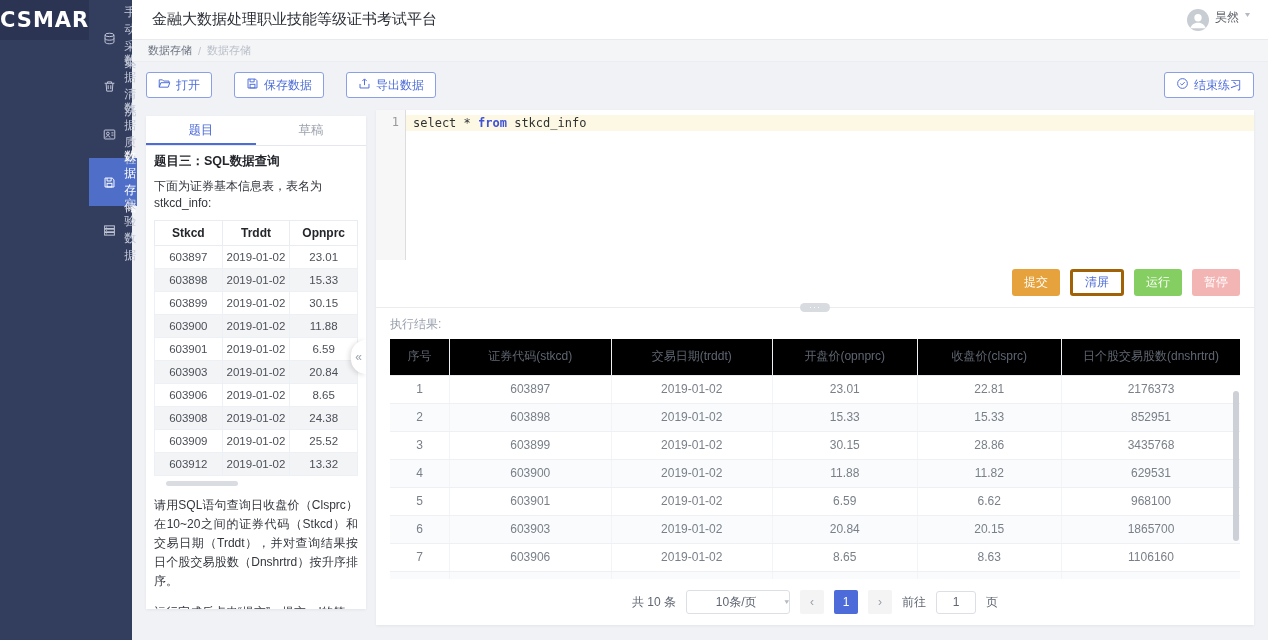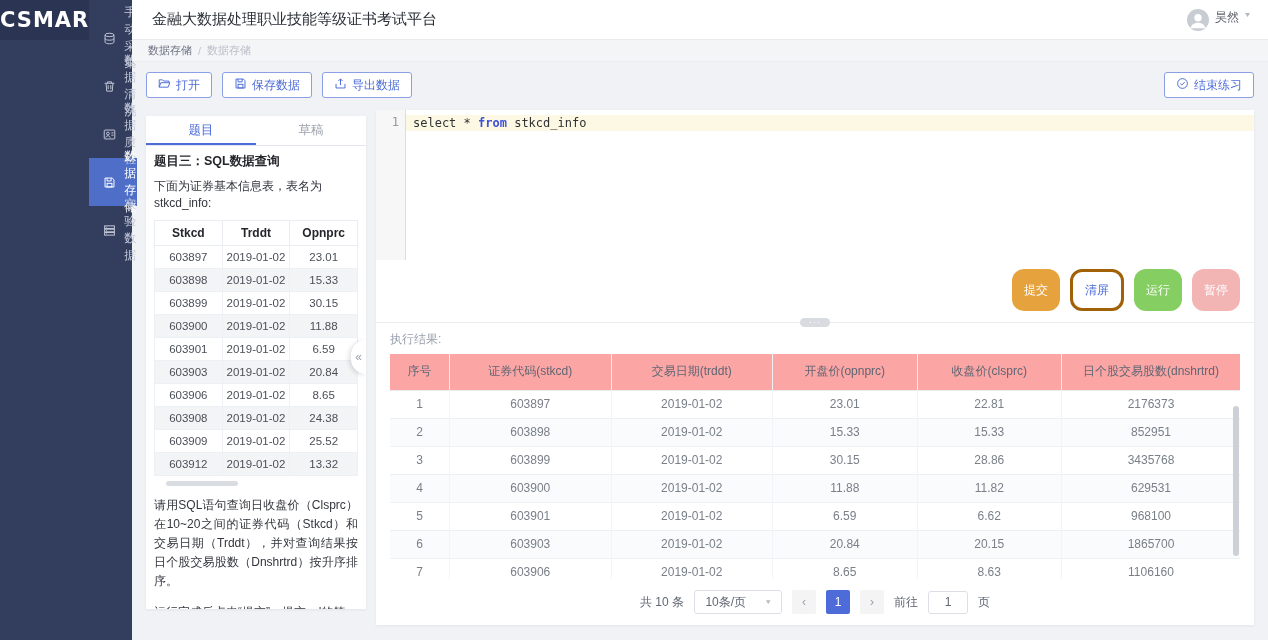--- a/index.html
+++ b/index.html
@@ -31,21 +31,21 @@
                 gap:6px; padding:0 16px; font-size:11px; flex-shrink:0; }
   .crumb-root { color:#6b7280; cursor:pointer; }
   .crumb-sep { color:#c0c4cc; }
   .crumb-cur { color:#b9bec8; }
 
   .content { flex:1; display:flex; flex-direction:column; padding:10px 14px 0; min-height:0; }
 
   
   .toolbar { display:flex; align-items:center; margin-bottom:12px; flex-shrink:0; }
   .btn-outline { display:inline-flex; align-items:center; gap:5px; height:26px; padding:0 11px; background:#fff;
-                 border:1px solid #8ba0e4; color:#4d6cd9; font-size:12px; border-radius:3px; margin-right:10px; cursor:pointer; }
+                 border:1px solid #8ba0e4; color:#4d6cd9; font-size:12px; border-radius:3px; margin-right:22px; cursor:pointer; }
   .btn-outline svg { stroke:#4d6cd9; }
   .toolbar-right { margin-left:auto; margin-right:0; }
 
   
   .panels { flex:1; display:flex; gap:10px; min-height:0; padding-bottom:15px; }
   .card { background:#fff; box-shadow:0 1px 3px rgba(0,0,0,.06); }
 
   
   .q-panel { width:220px; flex-shrink:0; margin-top:6px; margin-bottom:16px; display:flex; flex-direction:column;
              position:relative; overflow:hidden; }
@@ -69,47 +69,47 @@
   
   .r-panel { flex:1; min-width:0; display:flex; flex-direction:column; }
   .editor { height:150px; display:flex; flex-shrink:0; cursor:text; }
   .gutter { width:30px; background:#f7f7f7; border-right:1px solid #ddd; color:#999; text-align:right;
             padding:5px 6px 0 0; font-family:"DejaVu Sans Mono",monospace; font-size:12px; flex-shrink:0; }
   .code { flex:1; padding-top:5px; font-family:"DejaVu Sans Mono",monospace; font-size:12px; min-width:0; }
   .code-line { background:#fcf8e3; padding:1px 7px; white-space:pre; }
   .kw { color:#3f51d8; font-weight:bold; }
 
   .editor-actions { display:flex; justify-content:flex-end; align-items:center; gap:10px; padding:9px 14px 11px; flex-shrink:0; }
-  .btn { height:42px; min-width:48px; padding:0 12px; border:none; border-radius:12px; font-size:12px; color:#fff; cursor:pointer;
+  .btn { height:27px; min-width:48px; padding:0 12px; border:none; border-radius:3px; font-size:12px; color:#fff; cursor:pointer;
          font-family:inherit; }
   .btn-submit { background:#e6a23c; }
   .btn-clear  { background:#fff; border:3px solid #a16207; color:#4d6cd9; }
   .btn-run    { background:#85ce61; }
   .btn-pause  { background:#f3b4b4; cursor:not-allowed; }
 
   .split { border-top:1px solid #ececec; position:relative; flex-shrink:0; }
   .split-handle { position:absolute; top:-5px; left:50%; transform:translateX(-50%); width:30px; height:9px;
                   background:#d8dbe0; border-radius:5px; display:flex; align-items:center; justify-content:center;
                   color:#fff; font-size:9px; line-height:3px; letter-spacing:1px; cursor:row-resize; }
 
   .results { flex:1; min-height:0; display:flex; flex-direction:column; padding:8px 14px 0; }
   .results-label { color:#9aa1ad; font-size:12px; margin-bottom:6px; flex-shrink:0; }
   .r-table-wrap { flex:1; min-height:0; position:relative; overflow:hidden; }
   .r-table { width:100%; border-collapse:collapse; table-layout:fixed; font-size:12px; }
-  .r-table th { background:#fca5a5; height:36px; font-weight:normal; color:#5f6672; text-align:center;
+  .r-table th { background:#000000; height:36px; font-weight:normal; color:#5f6672; text-align:center;
                 border-bottom:1px solid #e9ecf1; border-right:1px solid #eef0f4; }
   .r-table th:last-child, .r-table td:last-child { border-right:none; }
   .r-table td { height:28px; text-align:center; color:#7a8089; border-bottom:1px solid #eef0f4;
                 border-right:1px solid #f2f4f7; }
   .r-table tbody tr:nth-child(even) td { background:#fafbfc; }
   .v-scrollbar { position:absolute; right:1px; top:52px; width:6px; height:150px; border-radius:3px; background:#cdd0d6; cursor:pointer; }
 
   .pagination { height:46px; display:flex; align-items:center; justify-content:center; gap:10px; color:#5f6672; flex-shrink:0; }
-  .page-size { width:88px; height:24px; border:1px solid #dcdfe6; border-radius:3px; background:#fff; display:flex;
-               align-items:center; justify-content:center; gap:20px; color:#5f6672; cursor:pointer; }
+  .page-size { width:104px; height:24px; border:1px solid #dcdfe6; border-radius:3px; background:#fff; display:flex;
+               align-items:center; justify-content:flex-end; gap:28px; color:#5f6672; cursor:pointer; }
   .page-size .chev-down { font-size:9px; }
   .page-btn { width:24px; height:24px; background:#f4f4f5; border-radius:2px; display:flex; align-items:center;
               justify-content:center; color:#98a0ab; cursor:pointer; font-size:12px; }
   .page-num { width:24px; height:24px; background:#4d6cd9; color:#fff; border-radius:2px; display:flex;
               align-items:center; justify-content:center; cursor:pointer; }
   .goto-input { width:40px; height:23px; border:1px solid #dcdfe6; border-radius:3px; text-align:center;
                 font-size:12px; color:#5f6672; font-family:inherit; }
 </style>
 </head>
 <body>

